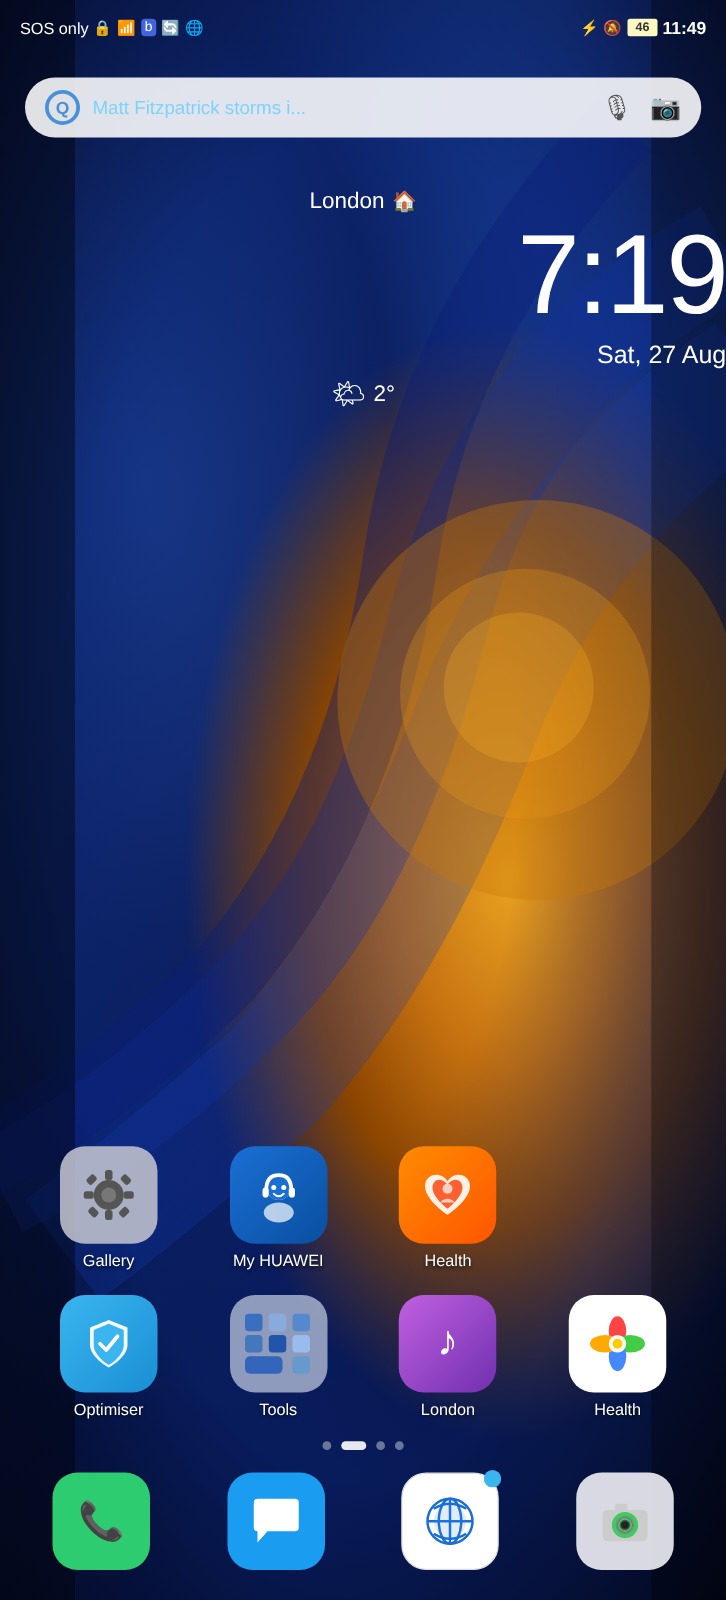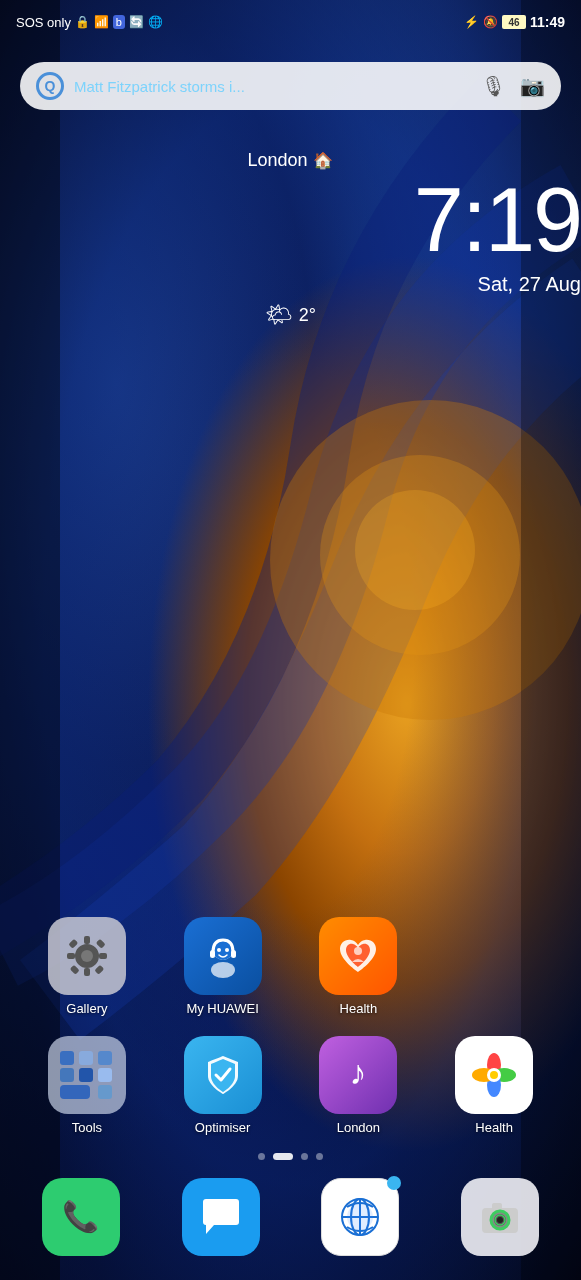--- a/index.html
+++ b/index.html
@@ -475,51 +475,51 @@
           <circle cx="24" cy="19" r="4" fill="white" opacity="0.7"></circle>
           <path d="M18 30 Q24 24 30 30" fill="white" opacity="0.7"></path>
         </svg>
       </div>
       <span class="app-label">Health</span>
     </div>
 
     <div></div>
 
     <div class="app-item">
+      <div class="app-icon-wrapper icon-optimiser">
+        <svg width="46" height="46" viewBox="0 0 46 46">
+          <path d="M23 5 L28 15 L40 17 L32 25 L34 37 L23 31 L12 37 L14 25 L6 17 L18 15 Z" fill="none"></path>
+
+          <path d="M23 4 C23 4 8 10 8 10 L8 24 C8 34 23 42 23 42 C23 42 38 34 38 24 L38 10 Z" fill="white" opacity="0.95"></path>
+
+          <path d="M23 7 C23 7 11 12 11 12 L11 24 C11 33 23 40 23 40 C23 40 35 33 35 24 L35 12 Z" fill="#3ab5f0"></path>
+
+          <path d="M16 23 L21 28 L30 17" fill="none" stroke="white" stroke-width="3" stroke-linecap="round" stroke-linejoin="round"></path>
+        </svg>
+      </div>
+      <span class="app-label">Optimiser</span>
+    </div>
+
+    <div class="app-item">
       <div class="app-icon-wrapper icon-tools">
         <div class="tools-grid">
           <div class="tools-cell" style="background:#3a6fc0;"></div>
           <div class="tools-cell" style="background:#88aadd;"></div>
           <div class="tools-cell" style="background:#5588cc;"></div>
           <div class="tools-cell" style="background:#4477bb;"></div>
           <div class="tools-cell" style="background:#2255aa;"></div>
           <div class="tools-cell" style="background:#99bbee;"></div>
           <div class="tools-cell" style="background:#3366bb;width:30px;grid-column:span 2;border-radius:4px;"></div>
           <div class="tools-cell" style="background:#6699cc;"></div>
         </div>
       </div>
       <span class="app-label">Tools</span>
     </div>
 
     <div class="app-item">
-      <div class="app-icon-wrapper icon-optimiser">
-        <svg width="46" height="46" viewBox="0 0 46 46">
-          <path d="M23 5 L28 15 L40 17 L32 25 L34 37 L23 31 L12 37 L14 25 L6 17 L18 15 Z" fill="none"></path>
-
-          <path d="M23 4 C23 4 8 10 8 10 L8 24 C8 34 23 42 23 42 C23 42 38 34 38 24 L38 10 Z" fill="white" opacity="0.95"></path>
-
-          <path d="M23 7 C23 7 11 12 11 12 L11 24 C11 33 23 40 23 40 C23 40 35 33 35 24 L35 12 Z" fill="#3ab5f0"></path>
-
-          <path d="M16 23 L21 28 L30 17" fill="none" stroke="white" stroke-width="3" stroke-linecap="round" stroke-linejoin="round"></path>
-        </svg>
-      </div>
-      <span class="app-label">Optimiser</span>
-    </div>
-
-    <div class="app-item">
       <div class="app-icon-wrapper icon-music">
         <svg width="46" height="46" viewBox="0 0 46 46">
 
           <circle cx="23" cy="23" r="14" fill="none" stroke="white" stroke-width="0"></circle>
           <text x="23" y="32" text-anchor="middle" font-size="34" fill="white">♪</text>
         </svg>
       </div>
       <span class="app-label">London</span>
     </div>
 

